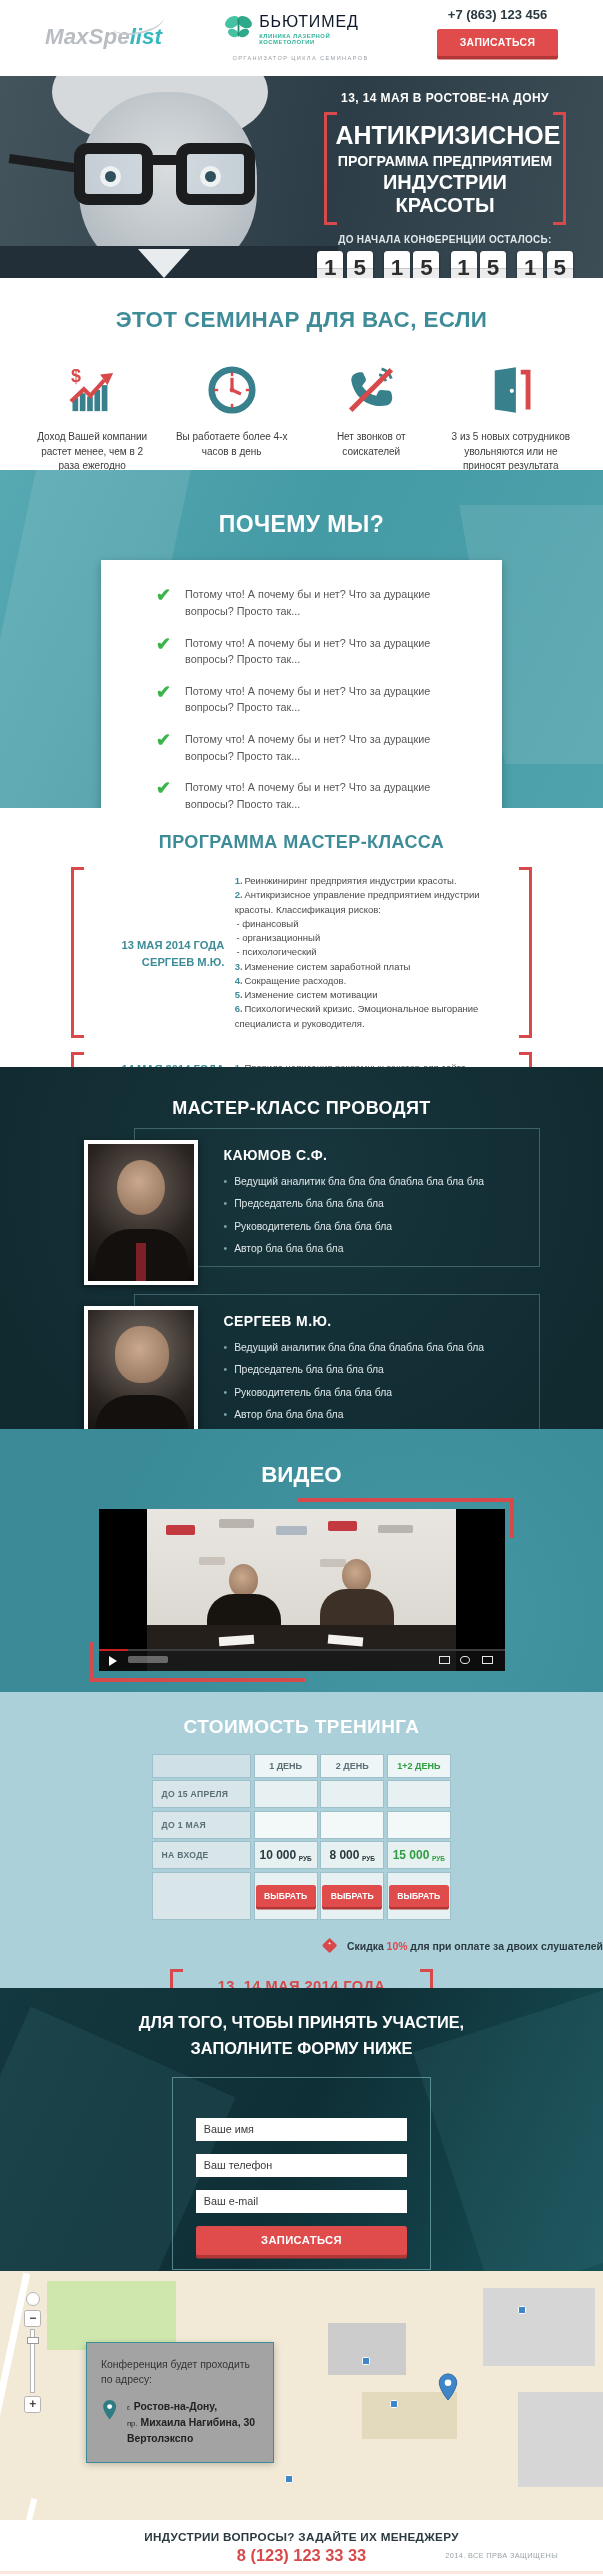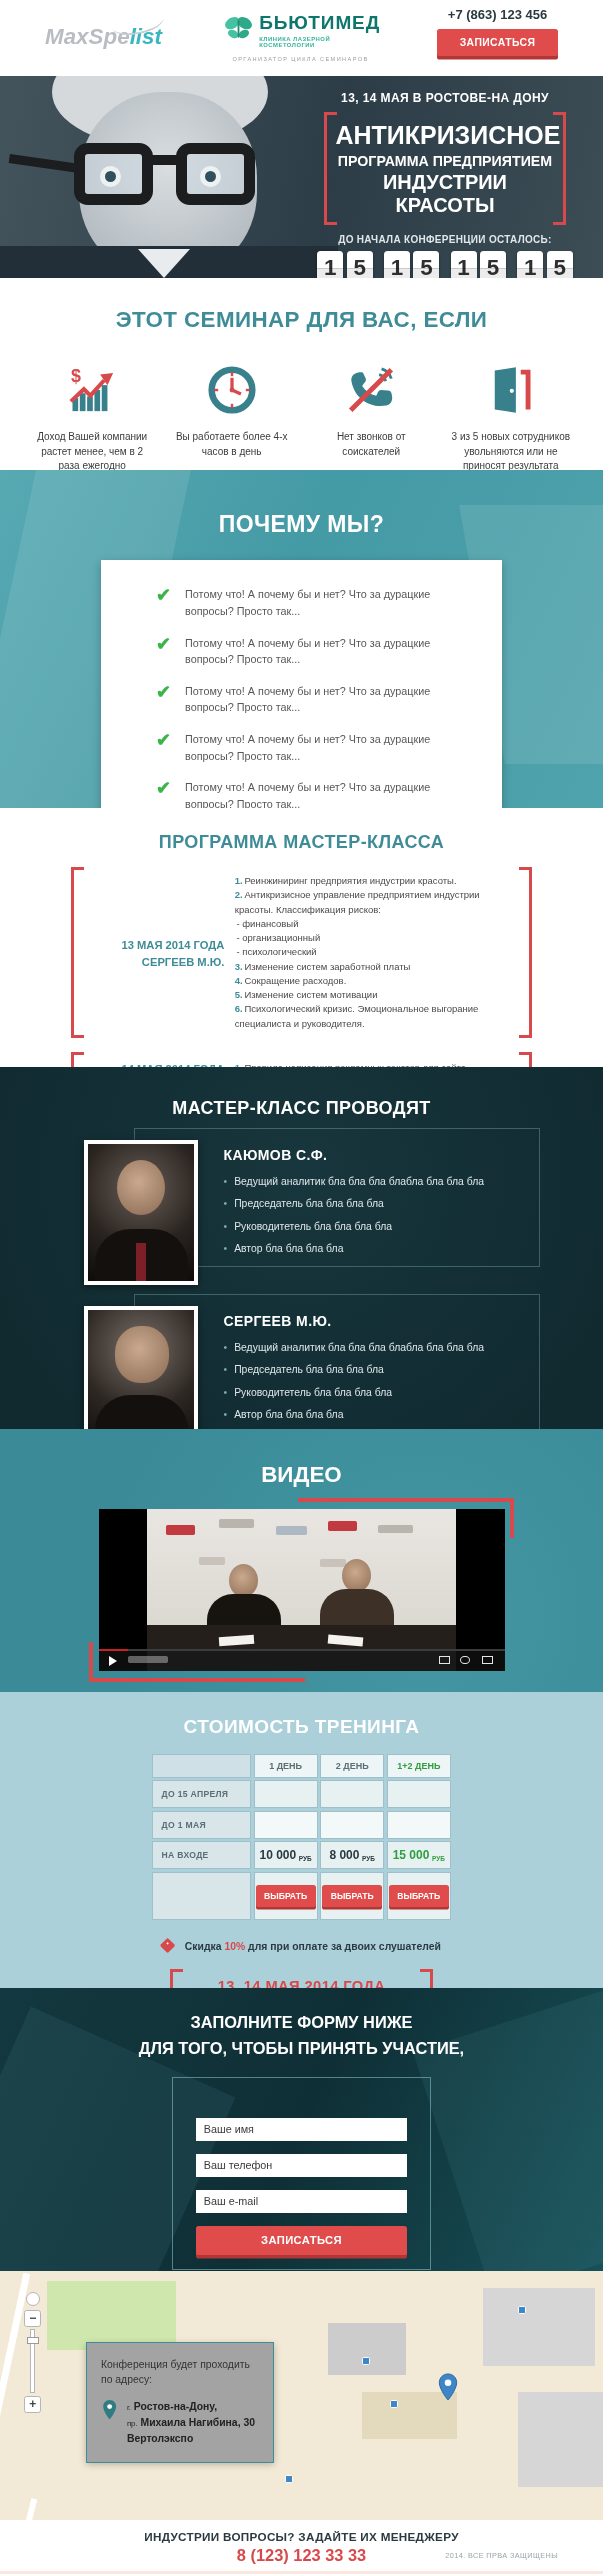--- a/index.html
+++ b/index.html
@@ -12,21 +12,21 @@
   
   .header { height: 76px; background: #fff; }
   .logo-left { position: absolute; left: 45px; top: 24px; font-size: 22.4px; font-style: italic; }
   .logo-left .lg1 { color: #b9bdc2; font-weight: bold; }
   .logo-left .lg2 { color: #39b7c0; font-weight: bold; }
   .logo-swoosh { position: absolute; left: 67px; top: -12px; width: 52px; height: 22.4px;
     border-bottom: 2.6px solid #c9cdd1; border-radius: 50%; transform: rotate(-12deg); }
   .logo-center { position: absolute; left: 223px; top: 12px; width: 164px; text-align: left; }
   .clinic-row { display: flex; align-items: center; }
   .clinic-text { margin-left: 5.2px; }
-  .clinic-name { font-size: 19px; font-weight: bold; color: #0f766e; letter-spacing: 0.9px; }
+  .clinic-name { font-size: 16px; font-weight: normal; color: #0f172a; letter-spacing: 0.9px; }
   .clinic-sub { font-size: 5.9px; color: #35b39a; letter-spacing: 0.5px; margin-top: 1.7px; font-weight: bold; }
   .clinic-tagline { font-size: 5.6px; color: #9aa0a6; letter-spacing: 1.4px; margin-top: 8.6px; text-align: center; width: 155px; }
   .header-right { position: absolute; right: 41px; top: 7px; width: 129px; text-align: center; }
   .header-phone { font-size: 13px; font-weight: bold; color: #2b3a40; }
   .btn-red { display: inline-block; background: #e04b4b; color: #fff; font-weight: bold;
     border: none; border-radius: 2.6px; box-shadow: 0 3.5px 0 #b23636; cursor: pointer;
     font-family: "Liberation Sans", sans-serif; }
   .header-cta { margin-top: 7px; font-size: 10.4px; padding: 7.8px 22.4px; letter-spacing: 0.4px; }
 
   
@@ -149,21 +149,21 @@
   .pc-head.green { color: #2f9e3f; }
   .pc-label { background: #d8e6ea; height: 28px; font-size: 8.6px; font-weight: bold; color: #5a6e74;
     justify-content: flex-start; padding-left: 8.6px; letter-spacing: 0.3px; }
   .pc-val { height: 28px; font-size: 12px; font-weight: bold; color: #2b3a40; }
   .pc-val.shade { background: #e7f1f2; } .pc-val.lite { background: #f3f9f9; }
   .pc-val .cur { font-size: 6.5px; margin-left: 2.6px; align-self: flex-end; padding-bottom: 6px; }
   .pc-val.green { color: #2f9e3f; }
   .pc-btnrow { background: #e7f1f2; height: 48px; }
   .pc-btnrow.lbl { background: #d8e6ea; }
   .select-btn { font-size: 8.6px; padding: 6px 8.6px; box-shadow: 0 2.6px 0 #b23636; }
-  .discount { margin-top: 19px; text-align: center; font-size: 10.4px; font-weight: bold; color: #2b3a40; position: relative; }
+  .discount { margin-top: 19px; text-align: right; font-size: 10.4px; font-weight: bold; color: #2b3a40; position: relative; }
   .tag-icon { display: inline-block; width: 11.2px; height: 11.2px; background: #d8494b; border-radius: 1.7px;
     transform: rotate(45deg); margin-right: 8.6px; position: relative; top: 0.9px; }
   .tag-icon::after { content: ""; position: absolute; left: 2.6px; top: 2.6px; width: 2.6px; height: 2.6px;
     border-radius: 50%; background: #fff; }
   .discount .pct { color: #d8494b; }
   .pdate-block { position: relative; width: 259px; margin: 17.3px auto 0; padding: 8.6px 5.2px; text-align: center; }
   .pdate { font-size: 14.7px; font-weight: bold; color: #d8494b; letter-spacing: 0.4px; }
   .paddr { margin-top: 5.2px; font-size: 10px; font-weight: bold; color: #2b3a40; line-height: 1.5; }
 
   
@@ -563,22 +563,22 @@
       <div>РОСТОВ-НА-ДОНУ, пр. МИХАИЛА НАГИБИНА, 30</div>
 
     </div>
   </div>
 </section>
 
 <section class="formsec">
   <div class="form-shape" style="left:-35px;top:52px;width:224px;height:276px;transform:rotate(24deg);"></div>
   <div class="form-shape" style="right:-52px;top:26px;width:207px;height:259px;transform:rotate(-18deg);"></div>
   <div class="form-title">
+    <div>ДЛЯ ТОГО, ЧТОБЫ ПРИНЯТЬ УЧАСТИЕ,</div>
     <div>ЗАПОЛНИТЕ ФОРМУ НИЖЕ</div>
-    <div>ДЛЯ ТОГО, ЧТОБЫ ПРИНЯТЬ УЧАСТИЕ,</div>
   </div>
   <div class="form-box">
     <input type="text" placeholder="Ваше имя" style="">
     <input type="text" placeholder="Ваш телефон" style="">
     <input type="text" placeholder="Ваш e-mail" style="">
     <button class="btn-red submit-btn">ЗАПИСАТЬСЯ</button>
   </div>
 </section>
 
 <section class="mapsec">

